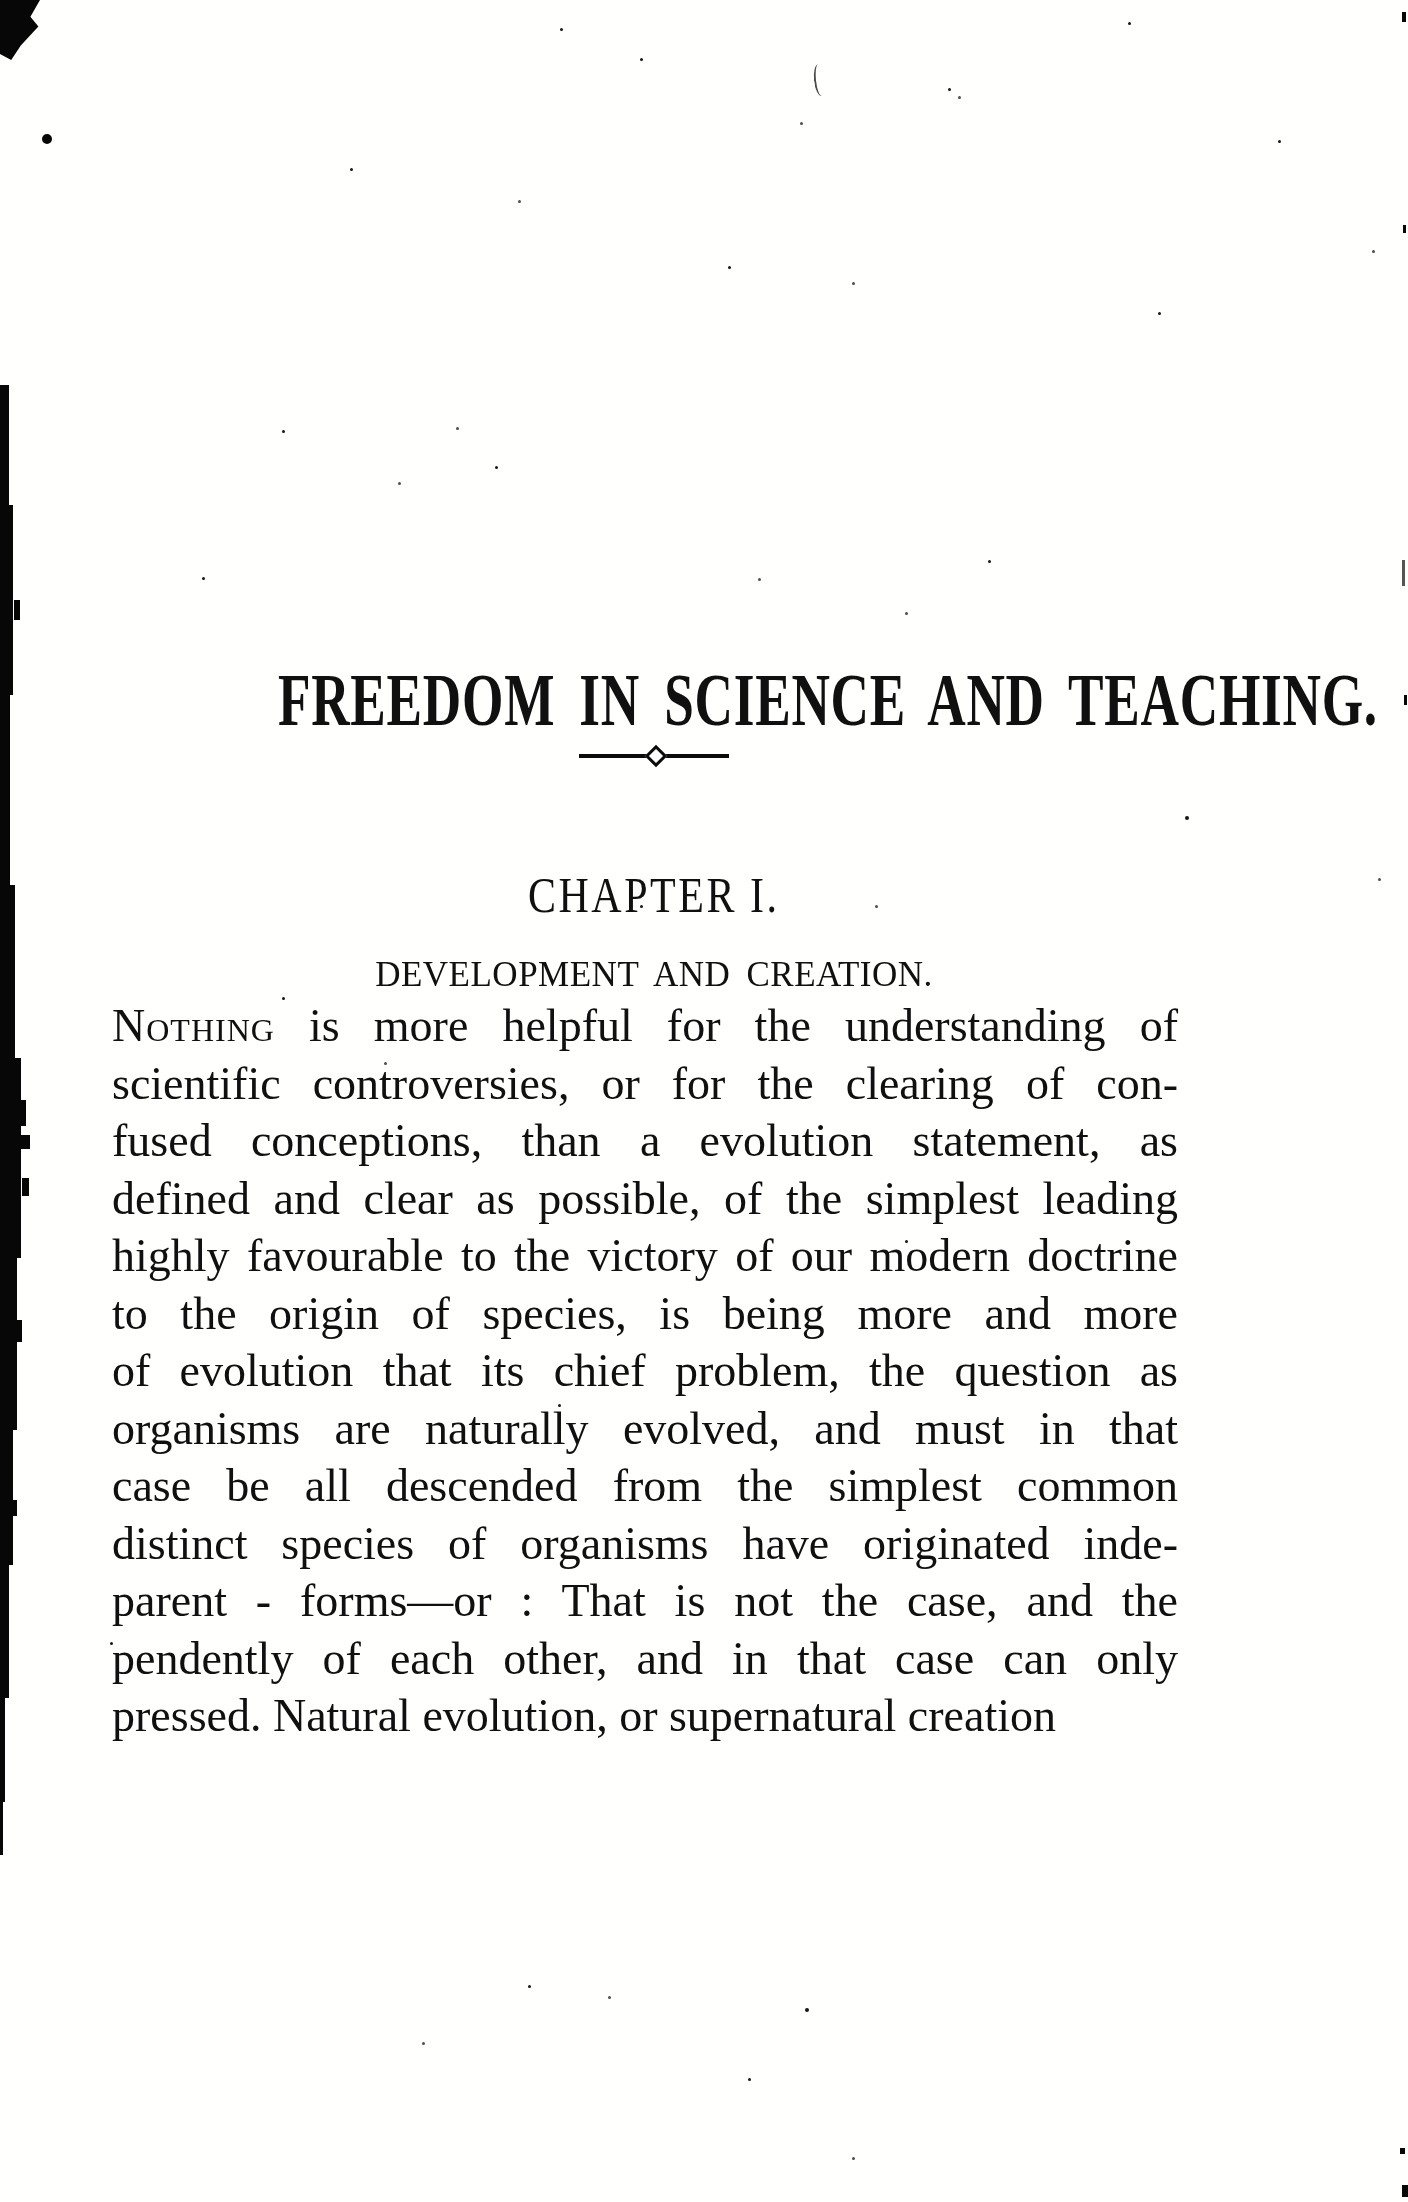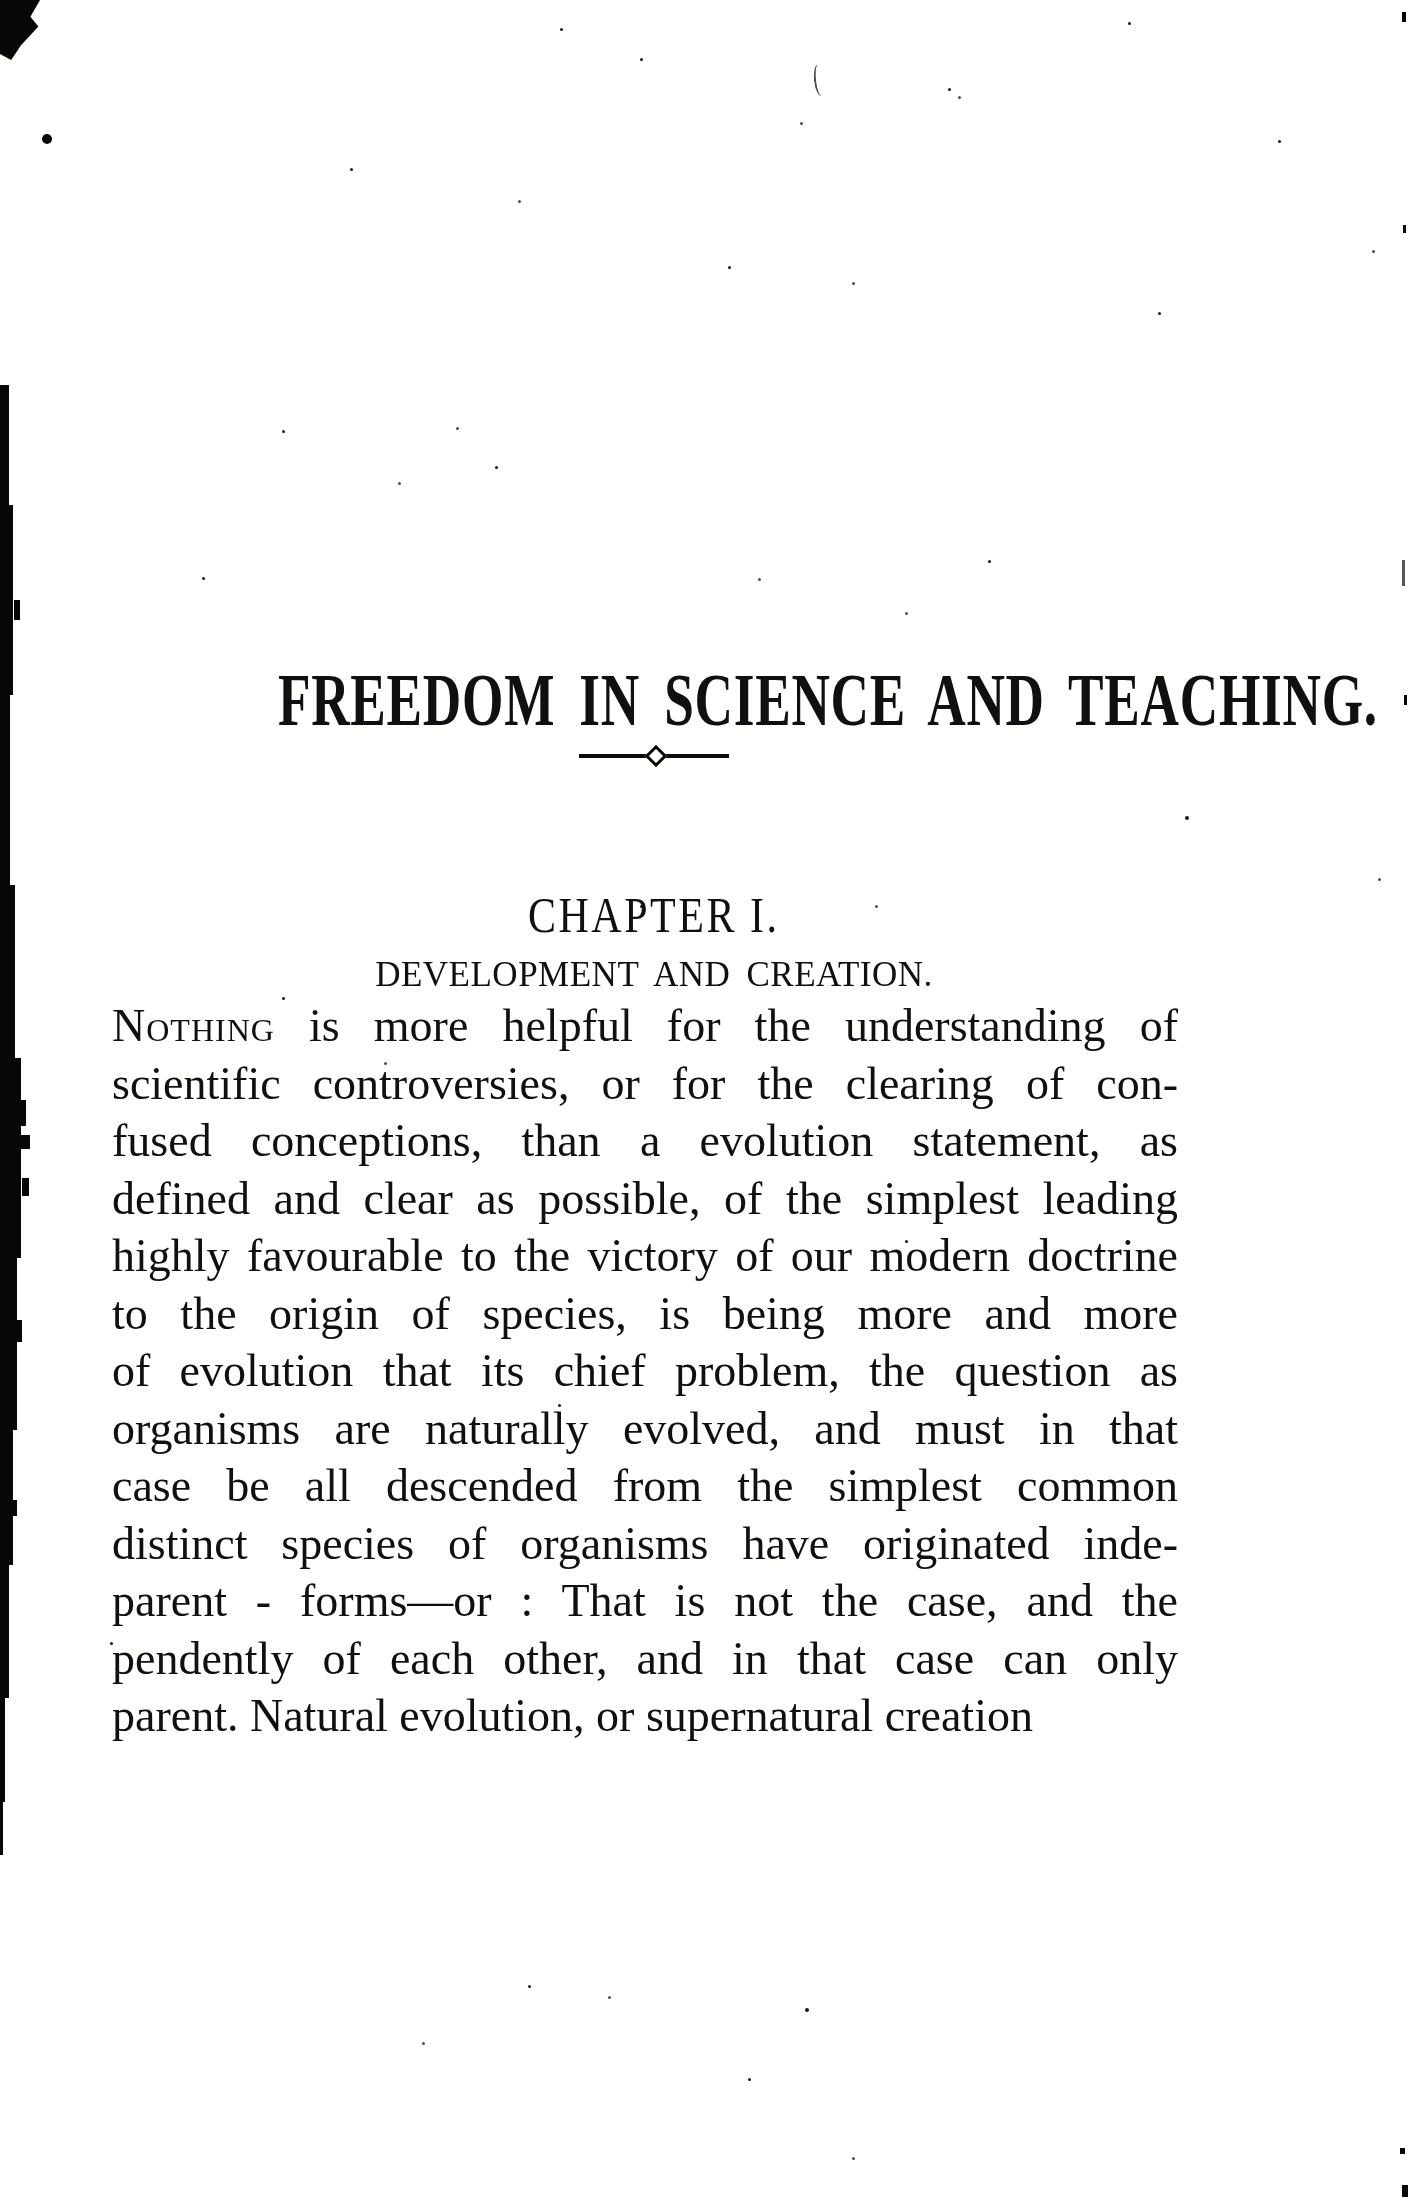--- a/index.html
+++ b/index.html
@@ -24,21 +24,21 @@
     display:flex;align-items:center;
   }
   .rule{height:4px;background:#0b0b0b;}
   .rule.left{flex:1.05;}
   .rule.right{flex:1;}
   .diamond{
     width:10px;height:10px;border:3px solid #0b0b0b;background:#fff;
     transform:rotate(45deg);margin:0 -2px;flex:none;
   }
   .chapter{
-    position:absolute;left:64px;top:842px;width:1180px;
+    position:absolute;left:64px;top:822px;width:1180px;
     text-align:center;white-space:nowrap;
     font-weight:400;font-size:50px;line-height:62px;letter-spacing:3px;
   }
   .chapter-inner{display:inline-block;transform:scaleX(0.84);transform-origin:50% 50%;}
   .section{
     position:absolute;left:64px;top:919px;width:1180px;
     text-align:center;white-space:nowrap;
     font-weight:400;font-size:35px;line-height:42px;
     letter-spacing:0.5px;word-spacing:7px;
   }
@@ -155,16 +155,16 @@
     <div class="line">fused conceptions, than a evolution statement, as</div>
     <div class="line">defined and clear as possible, of the simplest leading</div>
     <div class="line">highly favourable to the victory of our modern doctrine</div>
     <div class="line">to the origin of species, is being more and more</div>
     <div class="line">of evolution that its chief problem, the question as</div>
     <div class="line">organisms are naturally evolved, and must in that</div>
     <div class="line">case be all descended from the simplest common</div>
     <div class="line">distinct species of organisms have originated inde-</div>
     <div class="line">parent - forms—or : That is not the case, and the</div>
     <div class="line">pendently of each other, and in that case can only</div>
-    <div class="line last">parent. Natural evolution, or supernatural creation</div>
+    <div class="line last">pressed. Natural evolution, or supernatural creation</div>
   </div>
 
 </div>
 
 </body></html>

